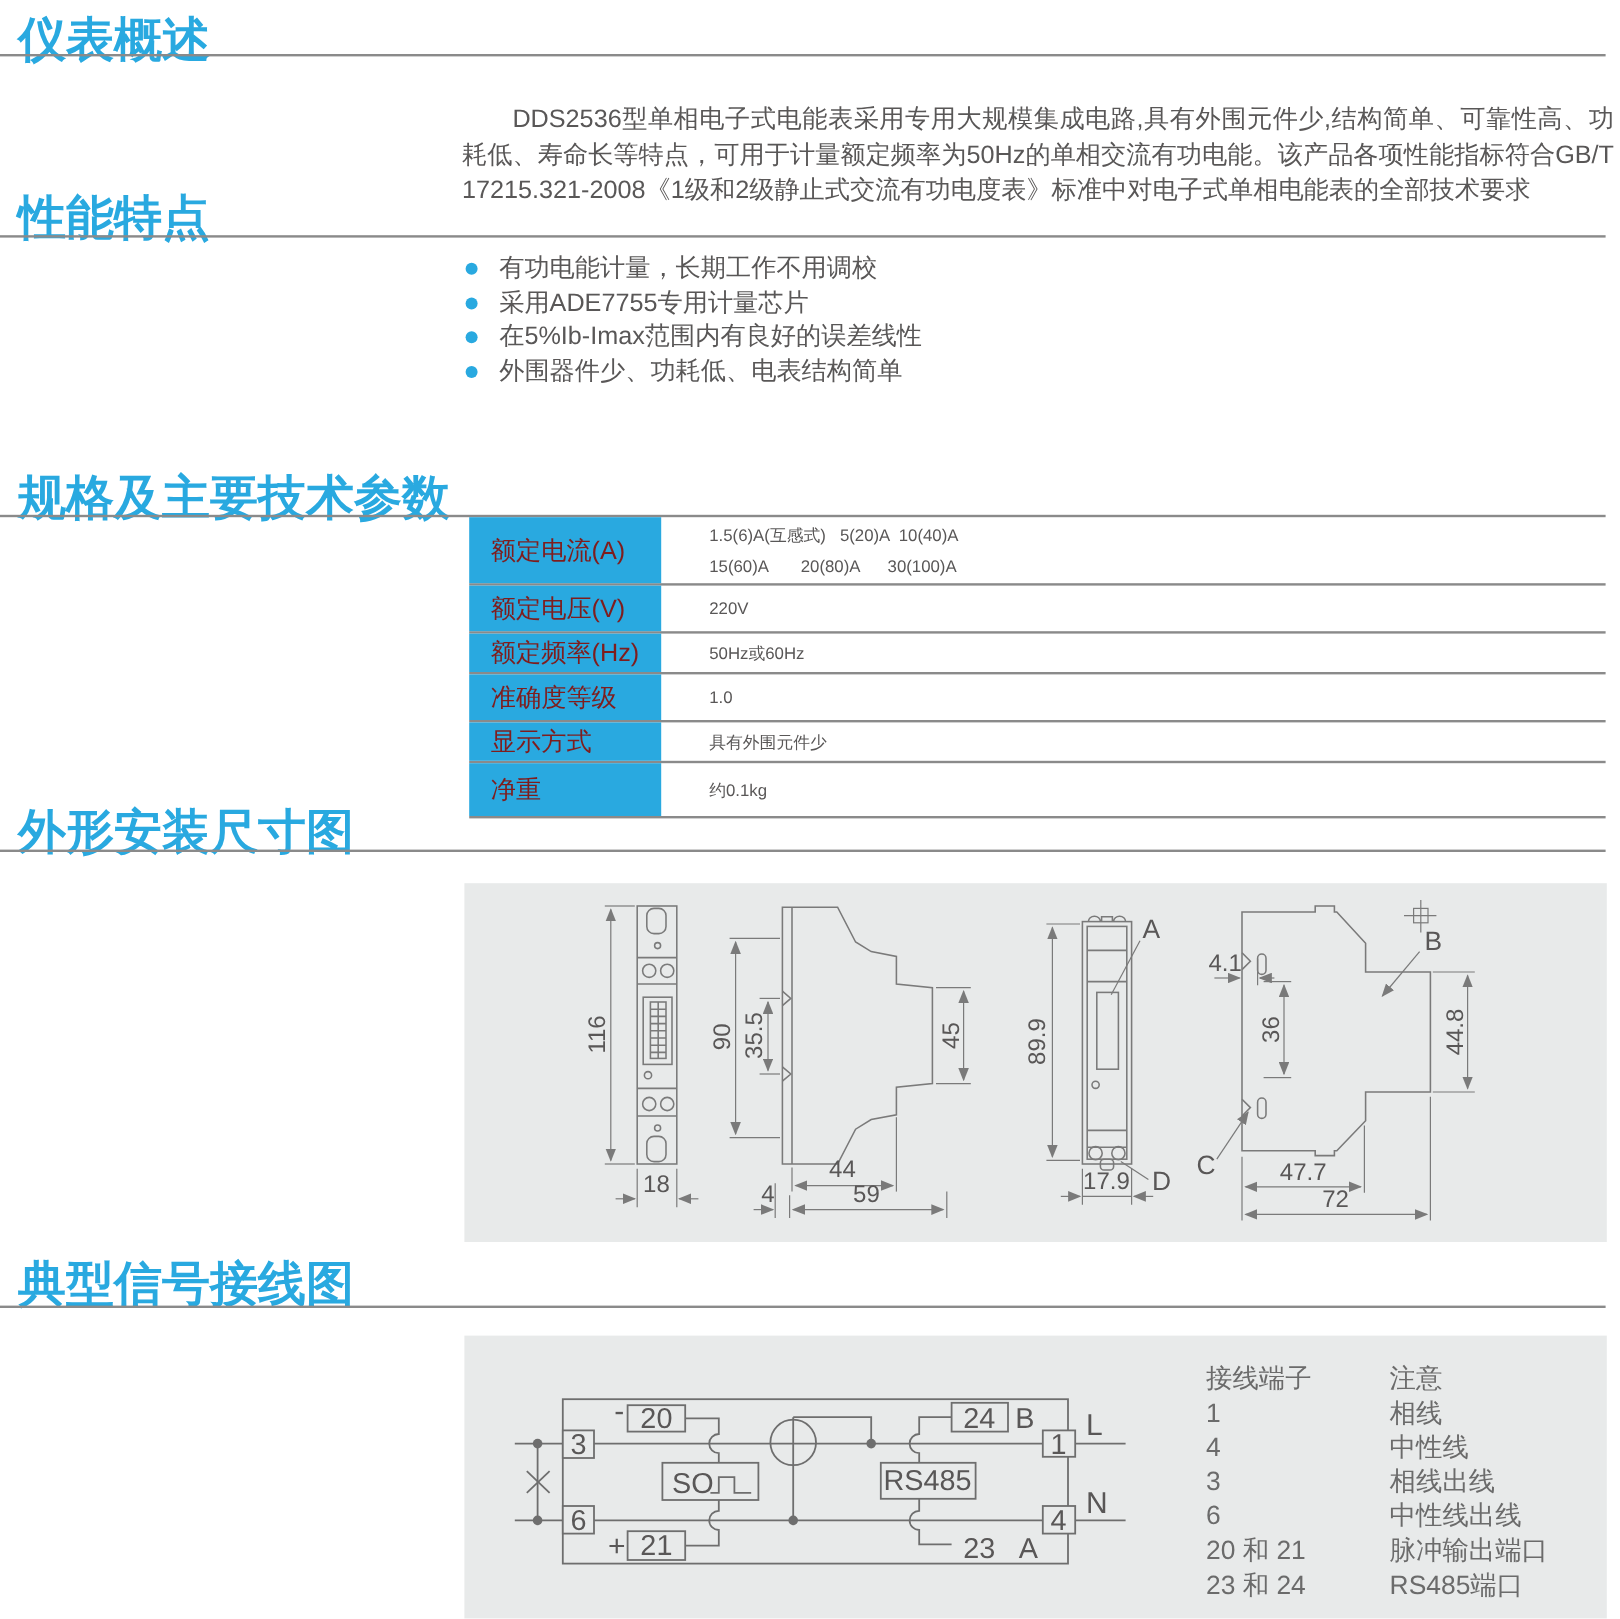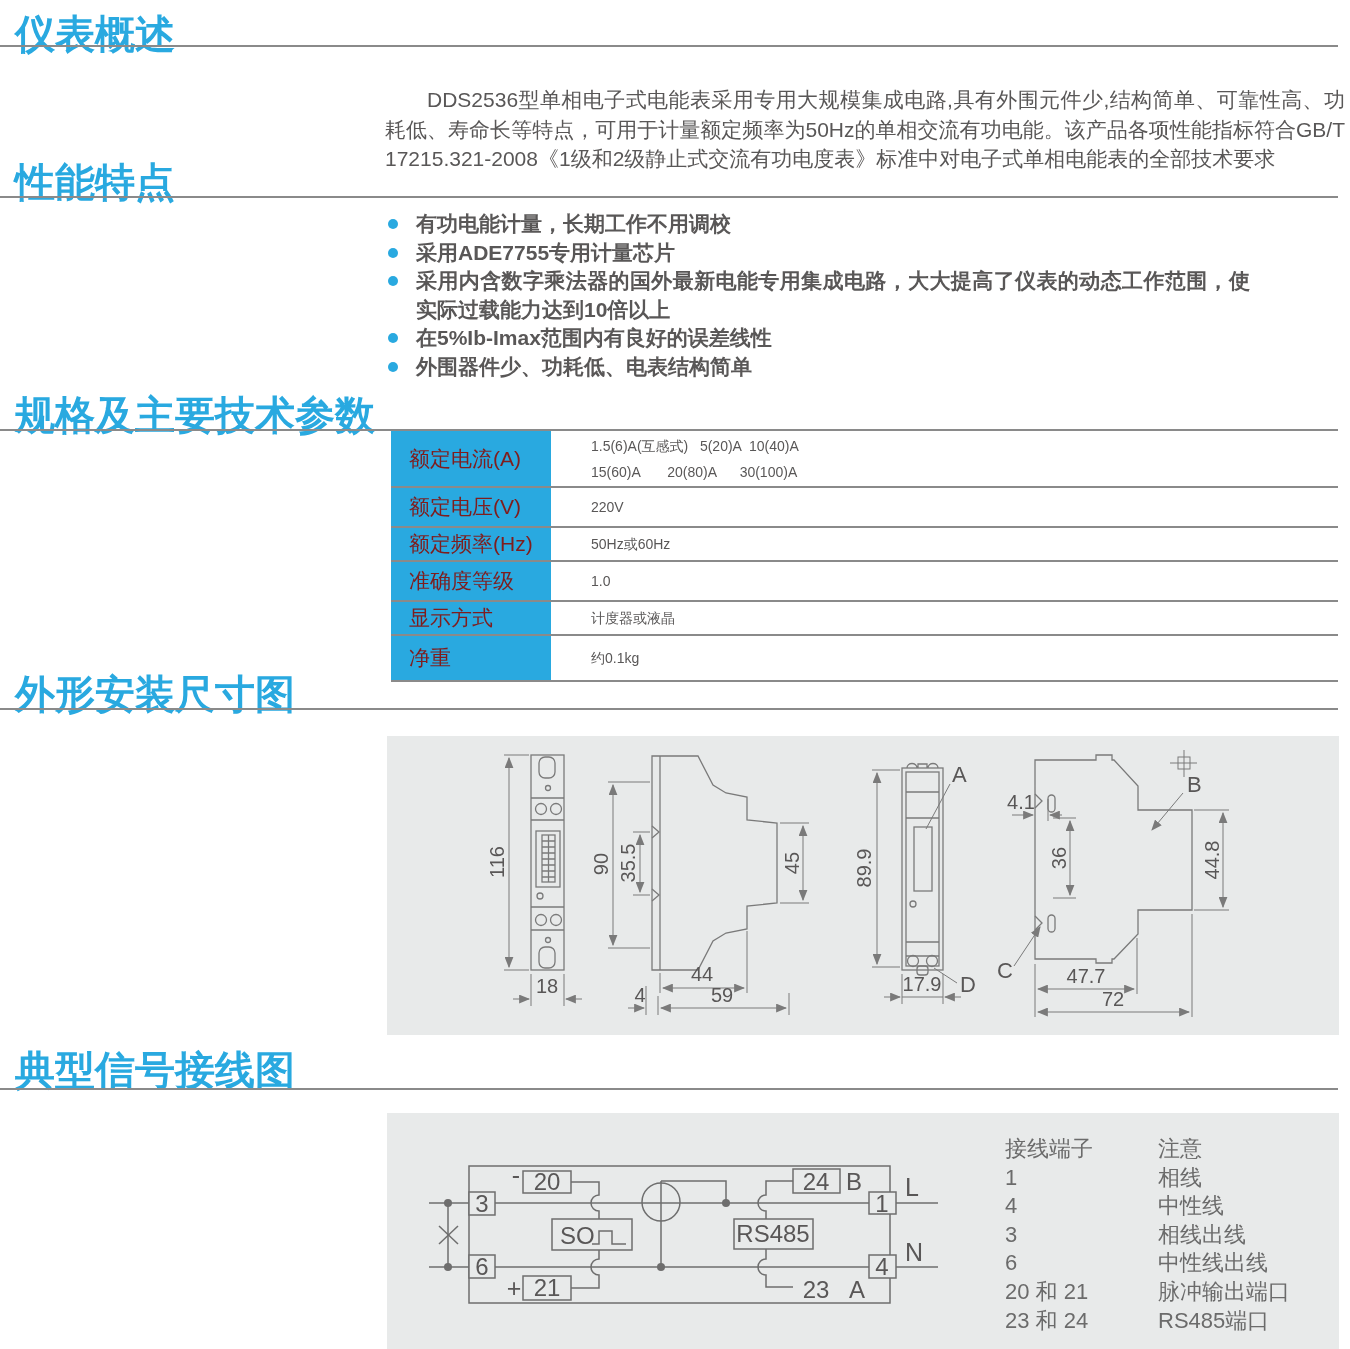--- a/index.html
+++ b/index.html
@@ -7,21 +7,21 @@
     --panel-bg:#e8eaea; --draw-stroke:#7a7a7a; --wire-stroke:#6e6e6e; --legend-text:#6b6b6b;
   }
   *{box-sizing:border-box;}
   html,body{margin:0;padding:0;background:#fff;}
   body{font-family:"Liberation Sans","DejaVu Sans",sans-serif;color:var(--body-text);}
   .page{position:relative;width:1350px;height:1349px;background:#fff;overflow:hidden;}
   .sec-title{position:absolute;left:3px;margin:12px;font-size:40px;font-weight:700;color:var(--accent);line-height:40px;white-space:nowrap;}
   .rule{position:absolute;left:0;width:1338px;height:2px;background:var(--rule);}
   .para{position:absolute;left:385px;top:64px;width:960px;font-size:21px;line-height:29.5px;text-align:justify;text-indent:42px;}
   .features{position:absolute;left:388px;top:210px;width:862px;margin:0;padding:0;list-style:none;font-size:21px;line-height:28.5px;text-align:justify;}
-  .features li{position:relative;padding-left:28px;font-weight:bold;}
+  .features li{position:relative;padding-left:28px;}
   .features .dot{position:absolute;left:0;top:9px;width:10px;height:10px;border-radius:50%;background:var(--accent);}
   .spec-table{position:absolute;left:391px;top:431px;width:947px;}
   .spec-row{display:flex;align-items:stretch;border-bottom:2px solid var(--rule);}
   .spec-label{width:160px;flex:0 0 160px;background:var(--accent);color:#7f1d1d;font-size:21px;display:flex;align-items:center;padding-left:18px;}
   .spec-value{flex:1;font-size:14px;display:flex;align-items:center;padding-left:40px;white-space:pre-wrap;line-height:26px;}
   .h56{height:57px}.h32{height:40px}.h34{height:34px}.h30{height:46px}
   .panel{position:absolute;left:387px;background:var(--panel-bg);}
   .panel-dims{top:736px;width:952px;height:299px;}
   .panel-wiring{top:1113px;width:952px;height:236px;}
   svg{position:absolute;left:0;top:0;overflow:visible;}
@@ -47,21 +47,20 @@
 
   <h2 class="sec-title" style="top:2px">仪表概述</h2>
   <div class="rule" style="top:45px"></div>
   <p class="para">DDS2536型单相电子式电能表采用专用大规模集成电路,具有外围元件少,结构简单、可靠性高、功耗低、寿命长等特点，可用于计量额定频率为50Hz的单相交流有功电能。该产品各项性能指标符合GB/T 17215.321-2008《1级和2级静止式交流有功电度表》标准中对电子式单相电能表的全部技术要求</p>
 
   <h2 class="sec-title" style="top:150px">性能特点</h2>
   <div class="rule" style="top:196px"></div>
   <ul class="features">
     <li><span class="dot"></span><span>有功电能计量，长期工作不用调校</span></li>
     <li><span class="dot"></span><span>采用ADE7755专用计量芯片</span></li>
-    <li><span class="dot"></span><span>采用内含数字乘法器的国外最新电能专用集成电路，大大提高了仪表的动态工作范围，使实际过载能力达到10倍以上</span></li>
     <li><span class="dot"></span><span>在5%Ib-Imax范围内有良好的误差线性</span></li>
     <li><span class="dot"></span><span>外围器件少、功耗低、电表结构简单</span></li>
   </ul>
 
   <h2 class="sec-title" style="top:383px">规格及主要技术参数</h2>
   <div class="rule" style="top:429px"></div>
   <div class="spec-table">
     <div class="spec-row h56">
       <div class="spec-label">额定电流(A)</div>
       <div class="spec-value">1.5(6)A(互感式)   5(20)A  10(40)A
@@ -74,21 +73,21 @@
     <div class="spec-row h34">
       <div class="spec-label">额定频率(Hz)</div>
       <div class="spec-value">50Hz或60Hz</div>
     </div>
     <div class="spec-row h32">
       <div class="spec-label">准确度等级</div>
       <div class="spec-value">1.0</div>
     </div>
     <div class="spec-row h34">
       <div class="spec-label">显示方式</div>
-      <div class="spec-value">计度器或液晶</div>
+      <div class="spec-value">具有外围元件少</div>
     </div>
     <div class="spec-row h30">
       <div class="spec-label">净重</div>
       <div class="spec-value">约0.1kg</div>
     </div>
   </div>
 
   <h2 class="sec-title" style="top:662px">外形安装尺寸图</h2>
   <div class="rule" style="top:708px"></div>
   <div class="panel panel-dims">

